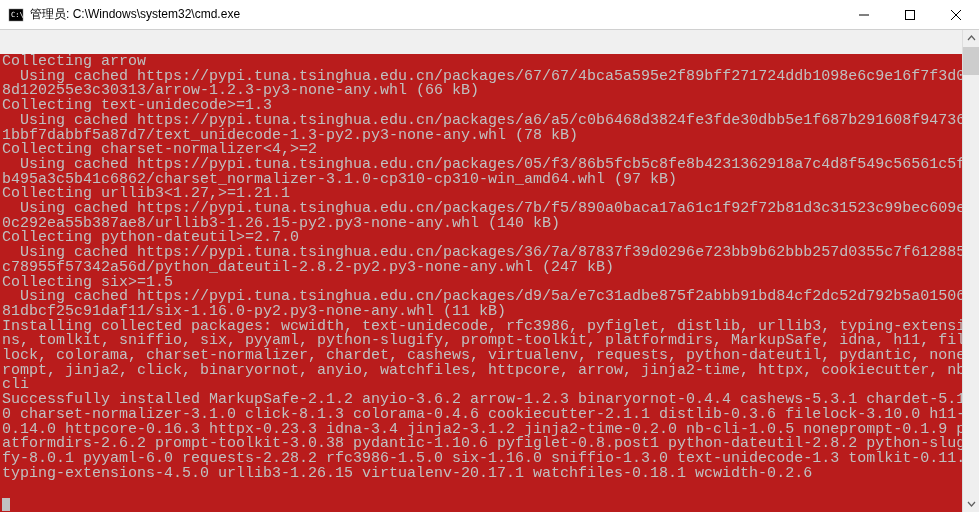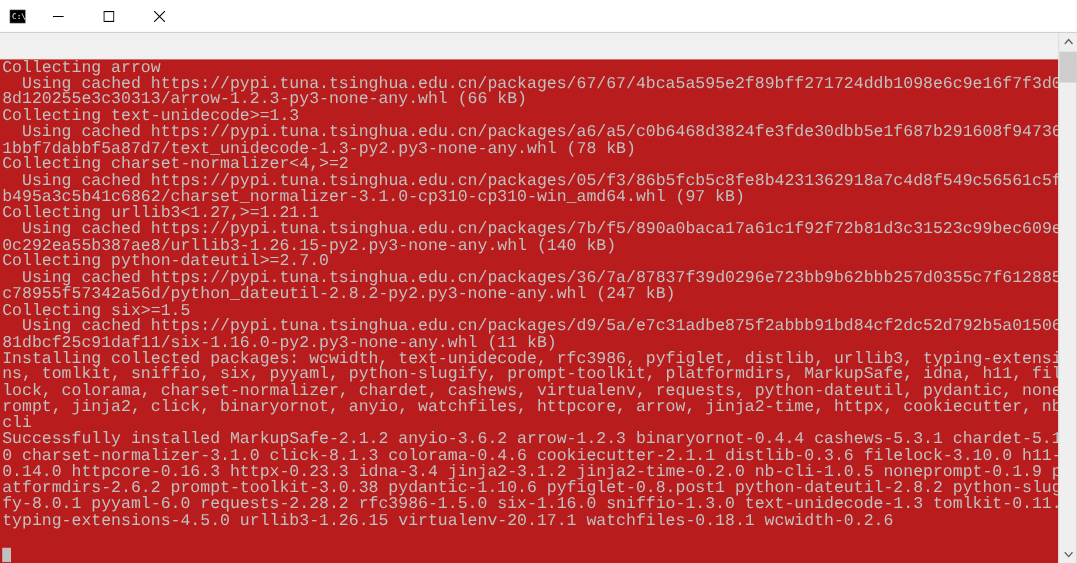--- a/index.html
+++ b/index.html
@@ -103,20 +103,21 @@
 </head>
 <body>
 
 <div class="titlebar">
   <span class="titlebar-icon">
     <svg width="16" height="16" viewBox="0 0 16 16">
         <rect x="1" y="2" width="14" height="12" fill="#000" stroke="#888" stroke-width="0.5"></rect>
         <text x="3" y="10" font-size="7" fill="#fff" font-family="monospace">C:\</text>
       </svg>
   </span>
+  <span class="title">管理员: C:\Windows\system32\cmd.exe</span>
   <div class="window-controls">
     <div class="win-btn">
       <svg width="10" height="10" viewBox="0 0 10 10">
           <line x1="0" y1="5" x2="10" y2="5" stroke="#000" stroke-width="1"></line>
         </svg>
     </div>
     <div class="win-btn">
       <svg width="10" height="10" viewBox="0 0 10 10">
           <rect x="0.5" y="0.5" width="9" height="9" fill="none" stroke="#000" stroke-width="1"></rect>
         </svg>

